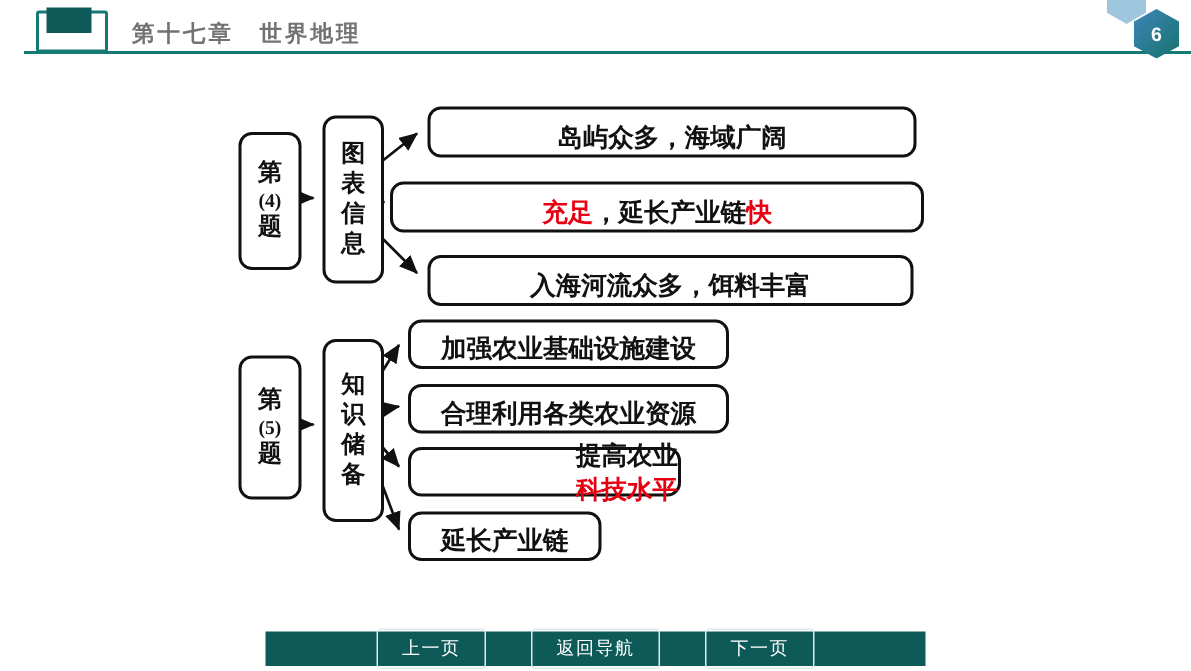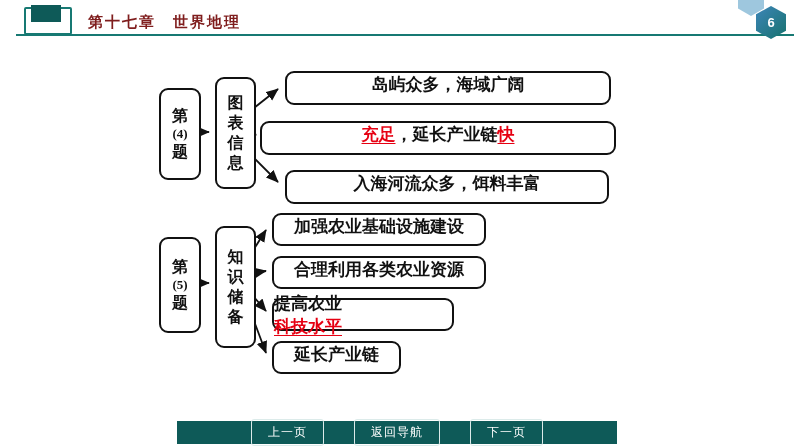--- a/index.html
+++ b/index.html
@@ -9,21 +9,21 @@
     font-family:"Liberation Serif","DejaVu Serif",serif;
   }
   
   .header{position:absolute;top:0;left:0;width:794px;height:40px;}
   .header-line{position:absolute;top:34px;left:16px;right:0;height:2px;background:#177973;}
   .logo{position:absolute;left:24px;top:5px;width:46px;height:28px;}
   .logo-outer{position:absolute;left:0;top:2px;width:44px;height:24px;border:2px solid #177973;border-radius:2px;background:#fff;}
   .logo-inner{position:absolute;left:7px;top:0;width:30px;height:17px;background:#0e5a58;}
   .chapter-title{
     position:absolute;left:88px;top:13px;
-    color:#7f1d1d;font-size:15px;font-weight:600;letter-spacing:2px;white-space:nowrap;
+    color:#737373;font-size:15px;font-weight:600;letter-spacing:2px;white-space:nowrap;
   }
   .hex{clip-path:polygon(50% 0,100% 25%,100% 75%,50% 100%,0 75%,0 25%);}
   .hex-partial{
     position:absolute;right:30px;top:-14px;width:26px;height:30px;
     background:#9ec7de;
   }
   .hex-badge{
     position:absolute;right:8px;top:6px;width:30px;height:33px;
     background:linear-gradient(135deg,#3d85b8 0%,#17726e 100%);
     display:flex;align-items:center;justify-content:center;
@@ -32,24 +32,24 @@
   }
   
   .vbox{
     position:absolute;border:2px solid #111;border-radius:9px;background:#fff;
     display:flex;flex-direction:column;align-items:center;justify-content:center;
     font-size:16px;font-weight:600;color:#111;line-height:1.25;
   }
   .vbox .num{font-size:13px;letter-spacing:0;}
   .hbox{
     position:absolute;border:2px solid #111;border-radius:9px;background:#fff;
-    display:flex;align-items:flex-start;justify-content:center;
+    display:flex;align-items:flex-end;justify-content:center;
     font-size:17px;font-weight:600;color:#111;white-space:nowrap;
   }
-  .red{color:#e60012;text-decoration:underline;text-underline-offset:3px;}
+  .red{color:#e60012;text-underline-offset:3px;}
   .arrows{position:absolute;left:0;top:0;width:794px;height:447px;pointer-events:none;}
   
   .footer-bar{
     position:absolute;left:50%;transform:translateX(-50%);top:421px;
     width:440px;height:23px;background:#0e5a58;
     display:flex;align-items:center;justify-content:center;gap:30px;
   }
   .nav-btn{
     border:1px solid #dcebea;border-radius:3px;background:transparent;
     color:#ffffff;font-size:12px;line-height:15px;padding:5px 16px;

